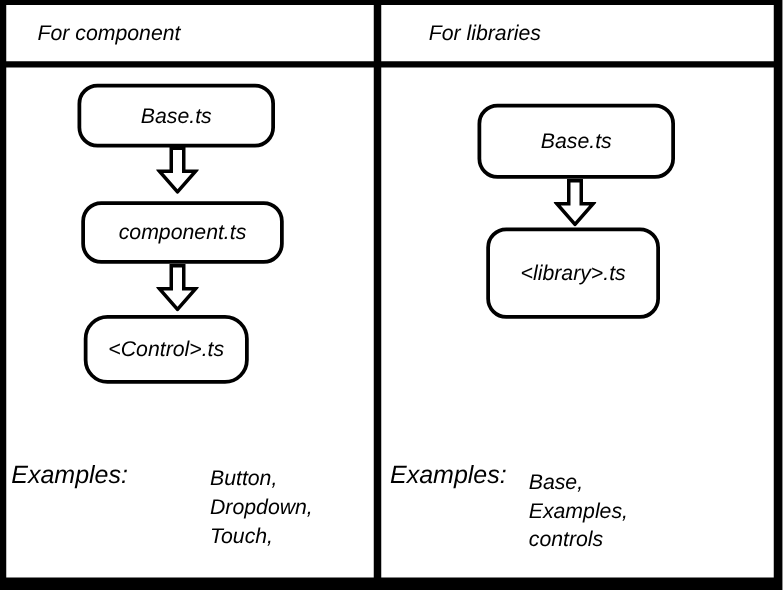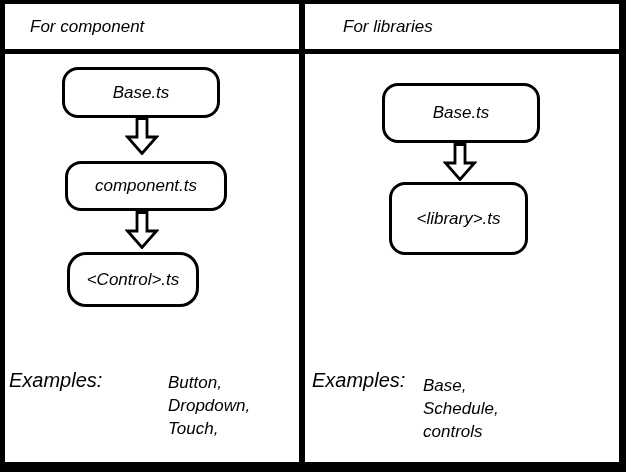--- a/index.html
+++ b/index.html
@@ -116,18 +116,18 @@
     </svg>
 
     <div class="node" style="left:84px; top:128px; width:139px; height:73px;">
       <span>&lt;library&gt;.ts</span>
     </div>
 
     <span class="examples-label" style="left:7px; top:315px;">Examples:</span>
 
     <div class="examples-list" style="left:118px; top:320px;">
       <div>Base,</div>
-      <div>Schedule,</div>
+      <div>Examples,</div>
       <div>controls</div>
     </div>
   </div>
 
 </div>
 
 </body></html>

